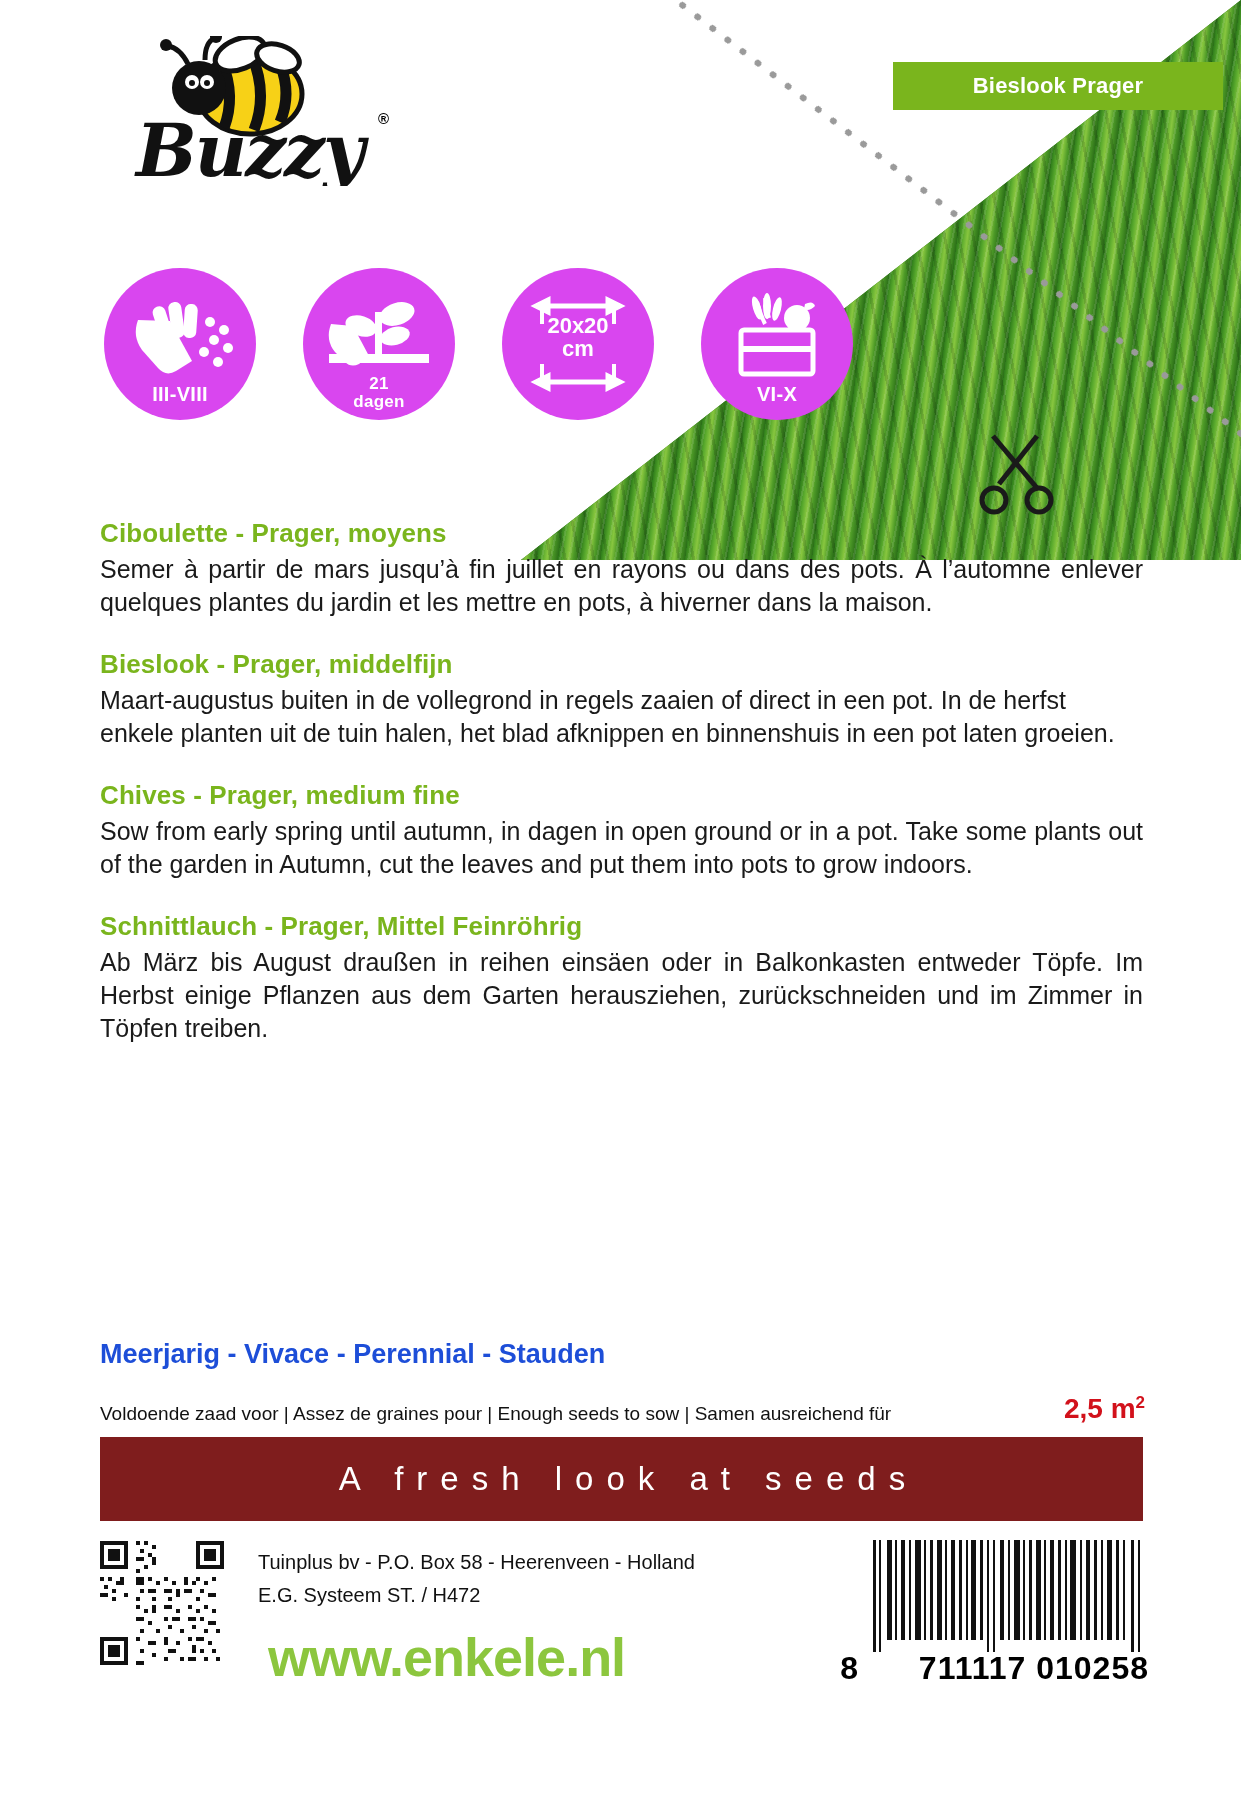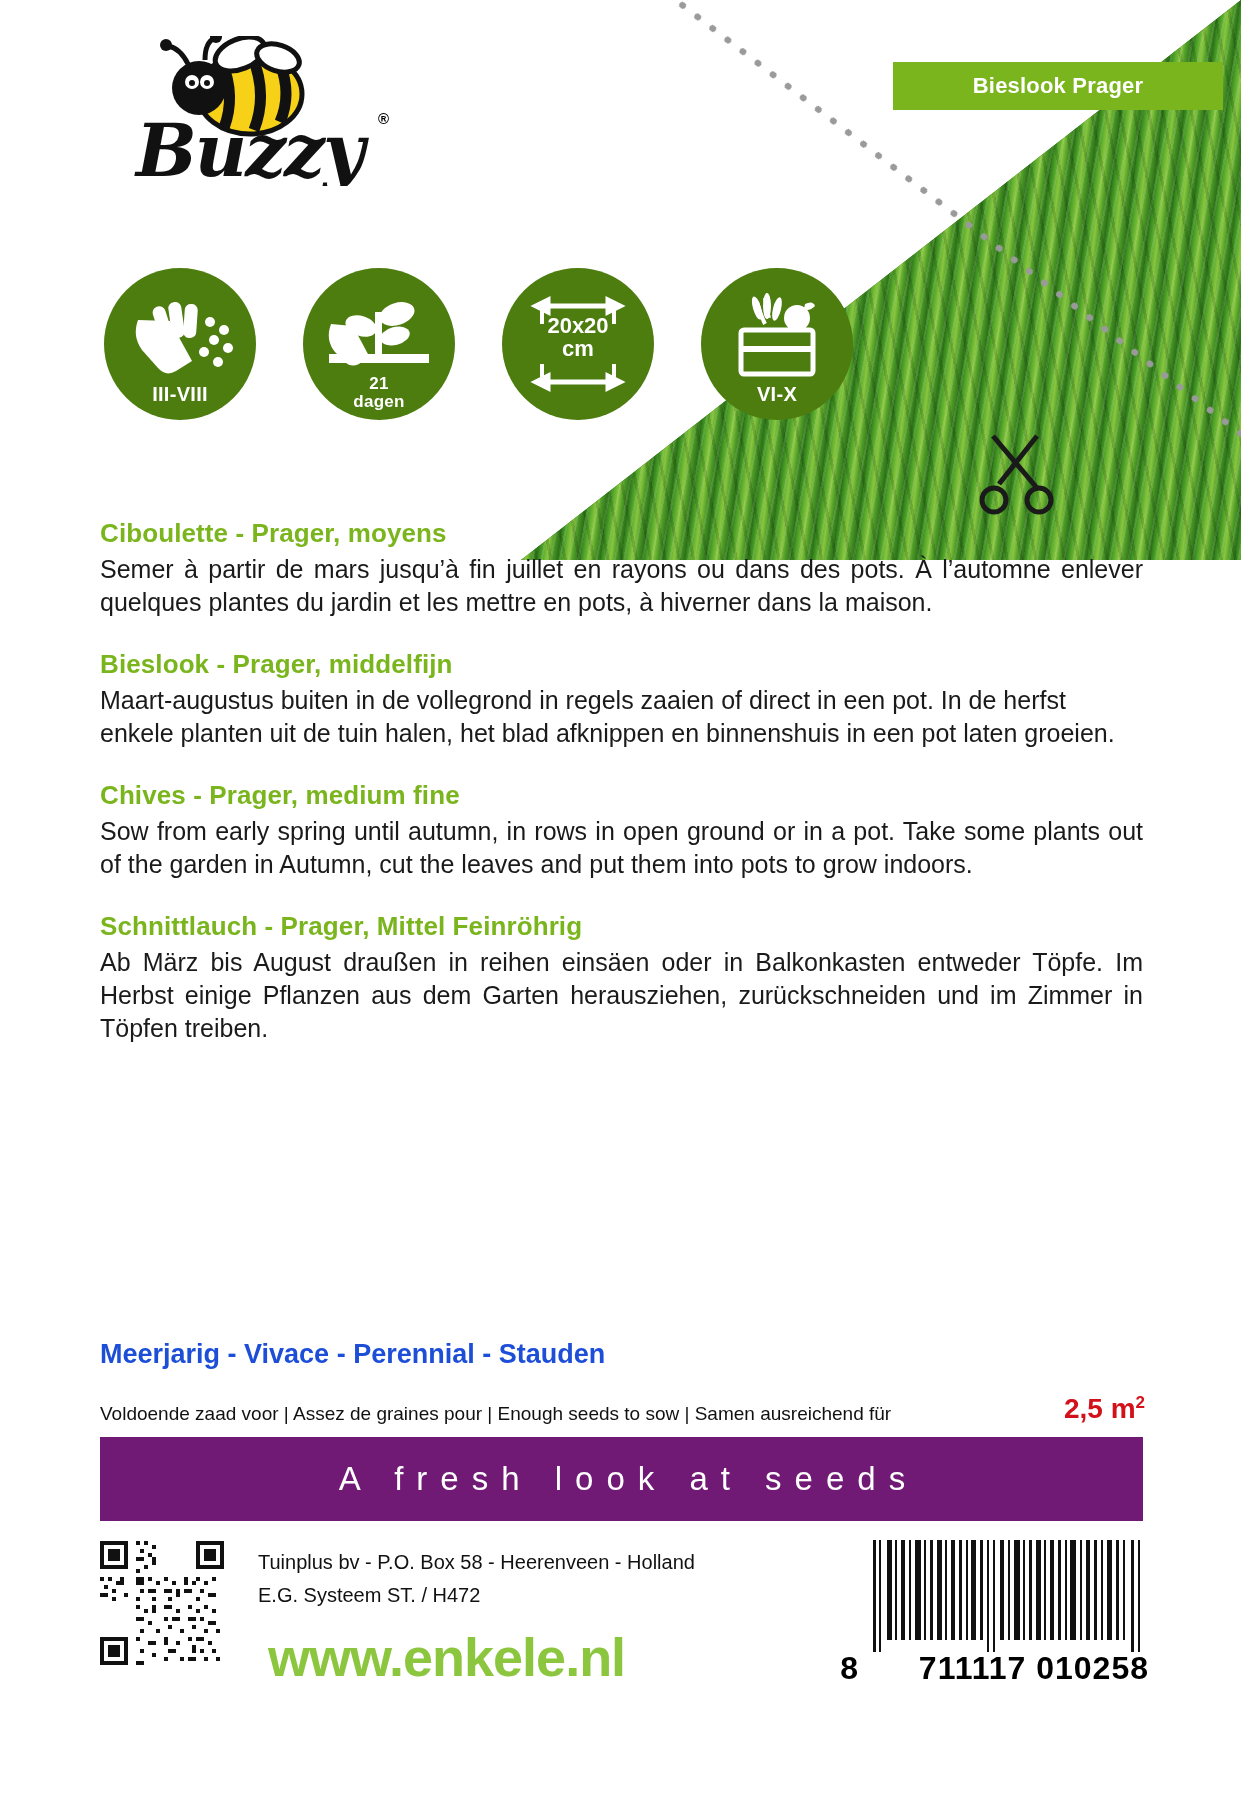--- a/index.html
+++ b/index.html
@@ -107,21 +107,21 @@
     position: absolute;
     left: 104px;
     top: 268px;
     display: flex;
     gap: 47px;
   }
   .icon-circle {
     width: 152px;
     height: 152px;
     border-radius: 50%;
-    background: #4d7c0f;
+    background: #d946ef;
     color: #ffffff;
     position: relative;
     overflow: hidden;
   }
   .icon-label {
     position: absolute;
     bottom: 16px;
     left: 0;
     width: 100%;
     text-align: center;
@@ -191,21 +191,21 @@
   }
   .qty-line .amount sup { font-size: 17px; }
 
   
   .slogan {
     position: absolute;
     left: 100px;
     top: 1437px;
     width: 1043px;
     height: 84px;
-    background: #701a75;
+    background: #7f1d1d;
     color: #ffffff;
     display: flex;
     align-items: center;
     justify-content: center;
   }
   .slogan span {
     font-size: 33px;
     letter-spacing: 13px;
     padding-left: 14px;
     white-space: nowrap;
@@ -392,21 +392,21 @@
   <div class="block">
     <h2>Ciboulette - Prager, moyens</h2>
     <p class="justify">Semer à partir de mars jusqu’à fin juillet en rayons ou dans des pots. À l’automne enlever quelques plantes du jardin et les mettre en pots, à hiverner dans la maison.</p>
   </div>
   <div class="block">
     <h2>Bieslook - Prager, middelfijn</h2>
     <p>Maart-augustus buiten in de vollegrond in regels zaaien of direct in een pot. In de herfst enkele planten uit de tuin halen, het blad afknippen en binnenshuis in een pot laten groeien.</p>
   </div>
   <div class="block">
     <h2>Chives - Prager, medium fine</h2>
-    <p class="justify">Sow from early spring until autumn, in rows in open ground or in a pot. Take some plants out of the garden in Autumn, cut the leaves and put them into pots to grow indoors.</p>
+    <p class="justify">Sow from early spring until autumn, in dagen in open ground or in a pot. Take some plants out of the garden in Autumn, cut the leaves and put them into pots to grow indoors.</p>
   </div>
   <div class="block">
     <h2>Schnittlauch - Prager, Mittel Feinröhrig</h2>
     <p class="justify">Ab März bis August draußen in reihen einsäen oder in Balkonkasten entweder Töpfe. Im Herbst einige Pflanzen aus dem Garten herausziehen, zurückschneiden und im Zimmer in Töpfen treiben.</p>
   </div>
 </div>
 
 <div class="perennial">Meerjarig - Vivace - Perennial - Stauden</div>
 
 <div class="qty-line">

